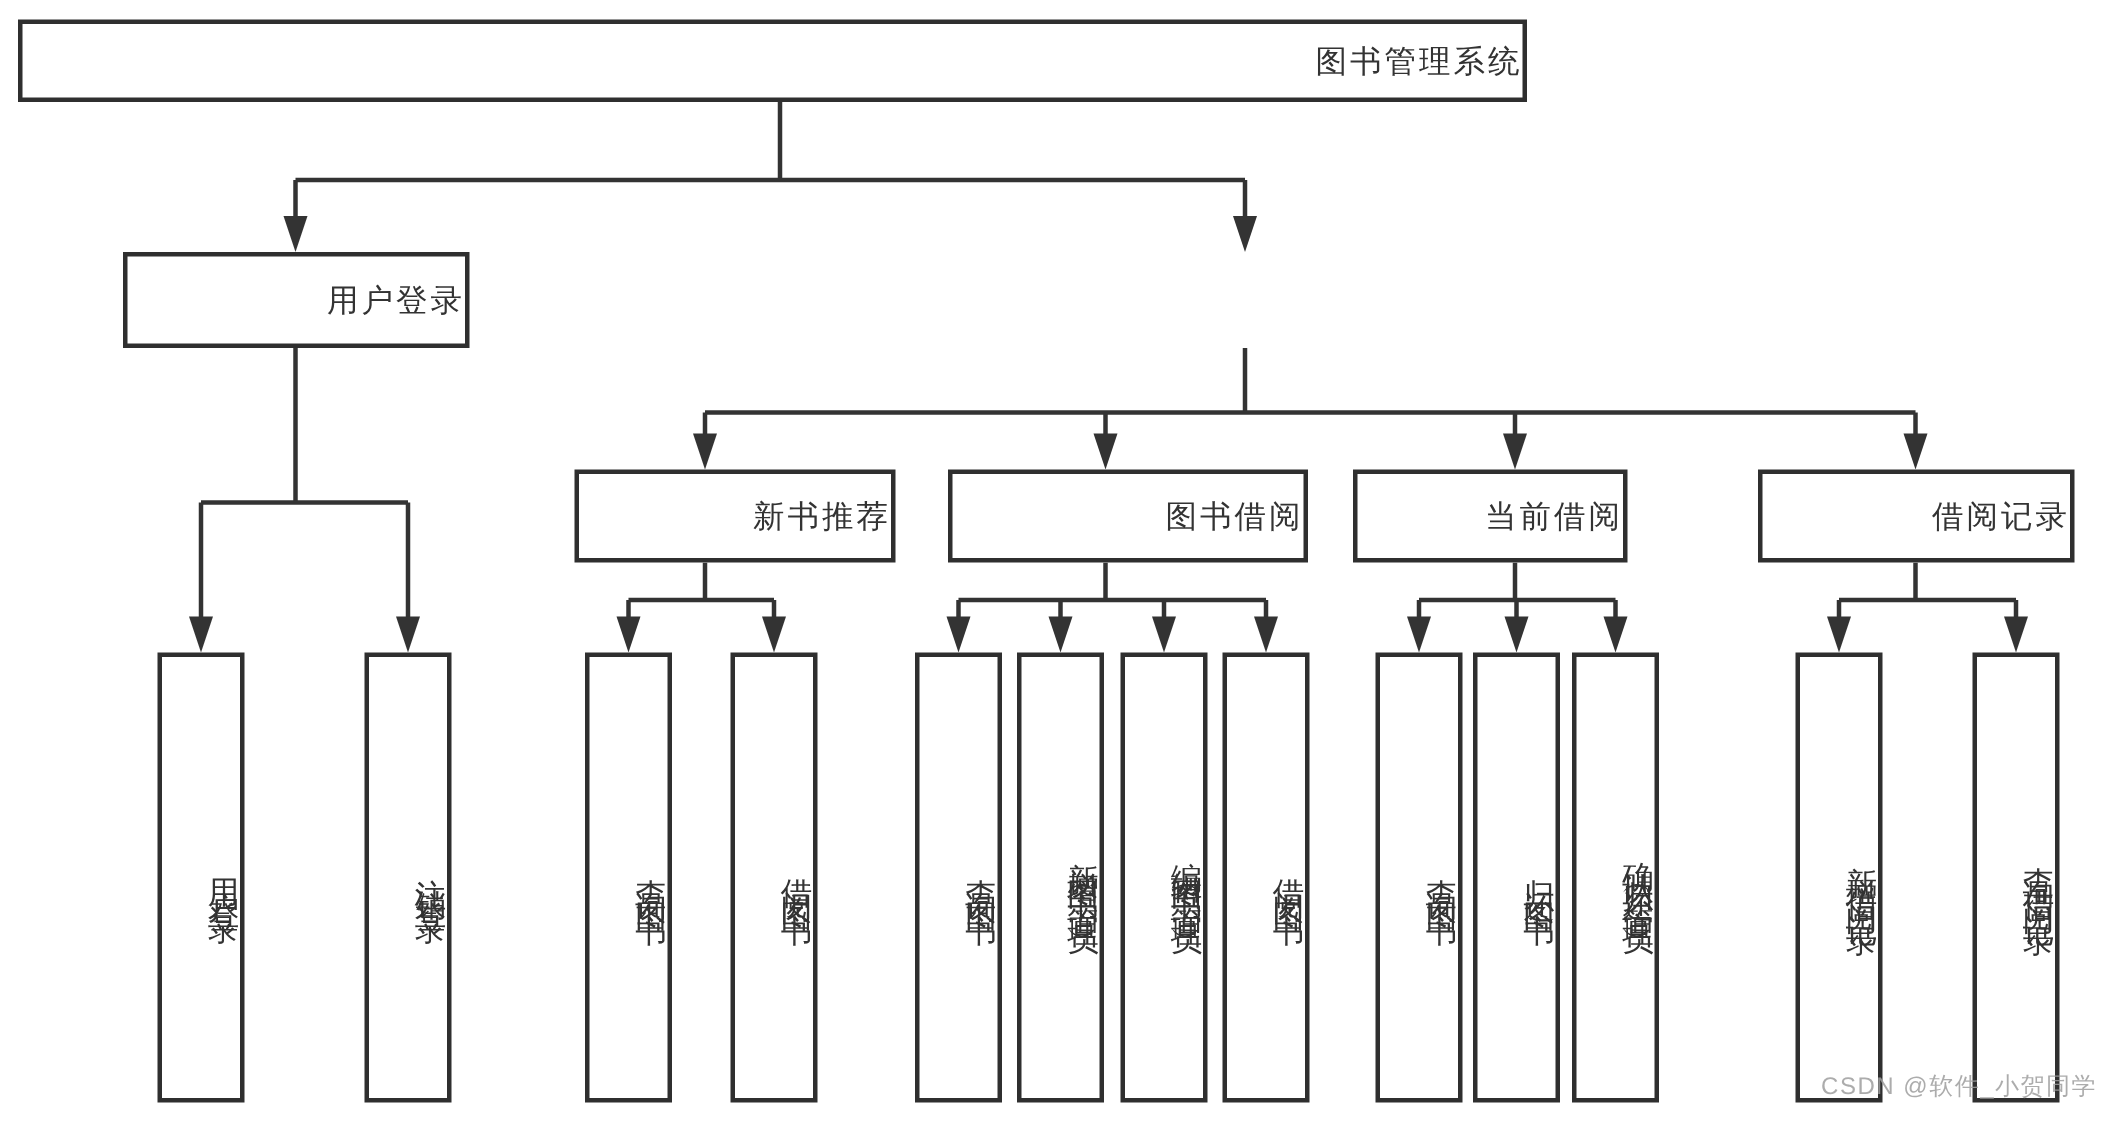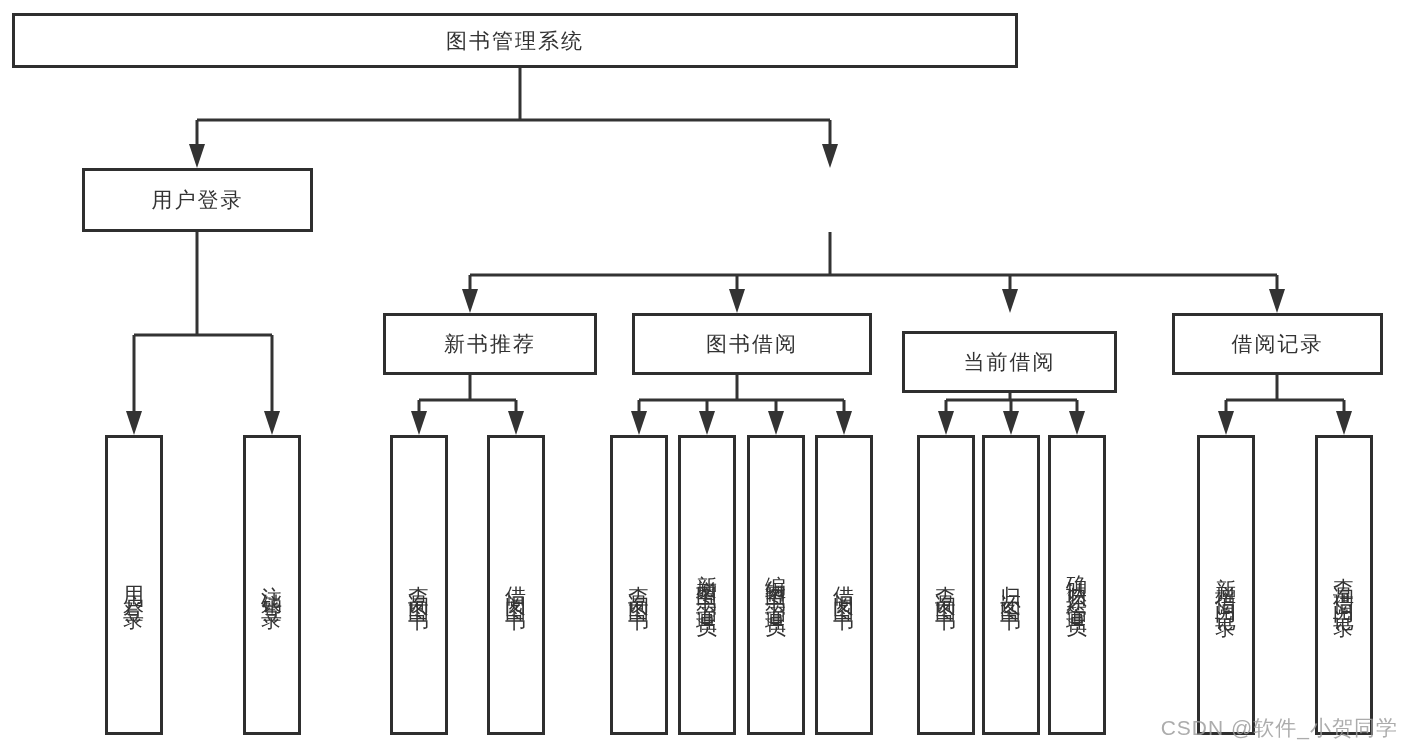--- a/index.html
+++ b/index.html
@@ -16,21 +16,21 @@
     left: 0; top: 0;
     z-index: 0;
   }
   .node {
     position: absolute;
     box-sizing: border-box;
     background: #ffffff;
     border: 3px solid #2f2f2f;
     display: flex;
     align-items: center;
-    justify-content: center;
+    justify-content: flex-end;
     color: #333333;
     font-size: 21px;
     z-index: 1;
   }
   .node .hlabel {
     letter-spacing: 2px;
     white-space: nowrap;
   }
   .node .vlabel {
     writing-mode: vertical-lr;
@@ -39,34 +39,34 @@
     line-height: 1.1;
     white-space: nowrap;
   }
   .leaf-long .vlabel { letter-spacing: 6px; }
   
   .n-root   { left: 12px;   top: 13px;  width: 1006px; height: 55px; }
   .n-login  { left: 82px;   top: 168px; width: 231px;  height: 64px; }
   .n-mgmt   { left: 712px;  top: 168px; width: 235px;  height: 64px; }
   .n-rec    { left: 363px;  top: 313px; width: 214px;  height: 62px; margin-left: 20px; }
   .n-borrow { left: 632px;  top: 313px; width: 240px;  height: 62px; }
-  .n-cur    { left: 902px;  top: 331px; width: 215px;  height: 62px; }
+  .n-cur    { left: 902px;  top: 313px; width: 183px;  height: 62px; }
   .n-hist   { left: 1172px; top: 313px; width: 211px;  height: 62px; }
   .leaf     { top: 435px; width: 58px; height: 300px; }
   .l-1a { left: 105px; }  .l-1b { left: 243px; }
   .l-2a { left: 390px; }  .l-2b { left: 487px; }
   .l-3a { left: 610px; }  .l-3b { left: 678px; } .l-3c { left: 747px; } .l-3d { left: 815px; }
   .l-4a { left: 917px; }  .l-4b { left: 982px; } .l-4c { left: 1048px; }
   .l-5a { left: 1197px; } .l-5b { left: 1315px; }
   #watermark {
     position: absolute;
     right: 7px;
     top: 714px;
     z-index: 2;
-    font-size: 21px;
+    font-size: 16px;
     color: rgba(158,158,158,0.85);
     letter-spacing: 1px;
     white-space: nowrap;
   }
 </style>
 </head>
 <body>
 
 <div id="canvas">
 

